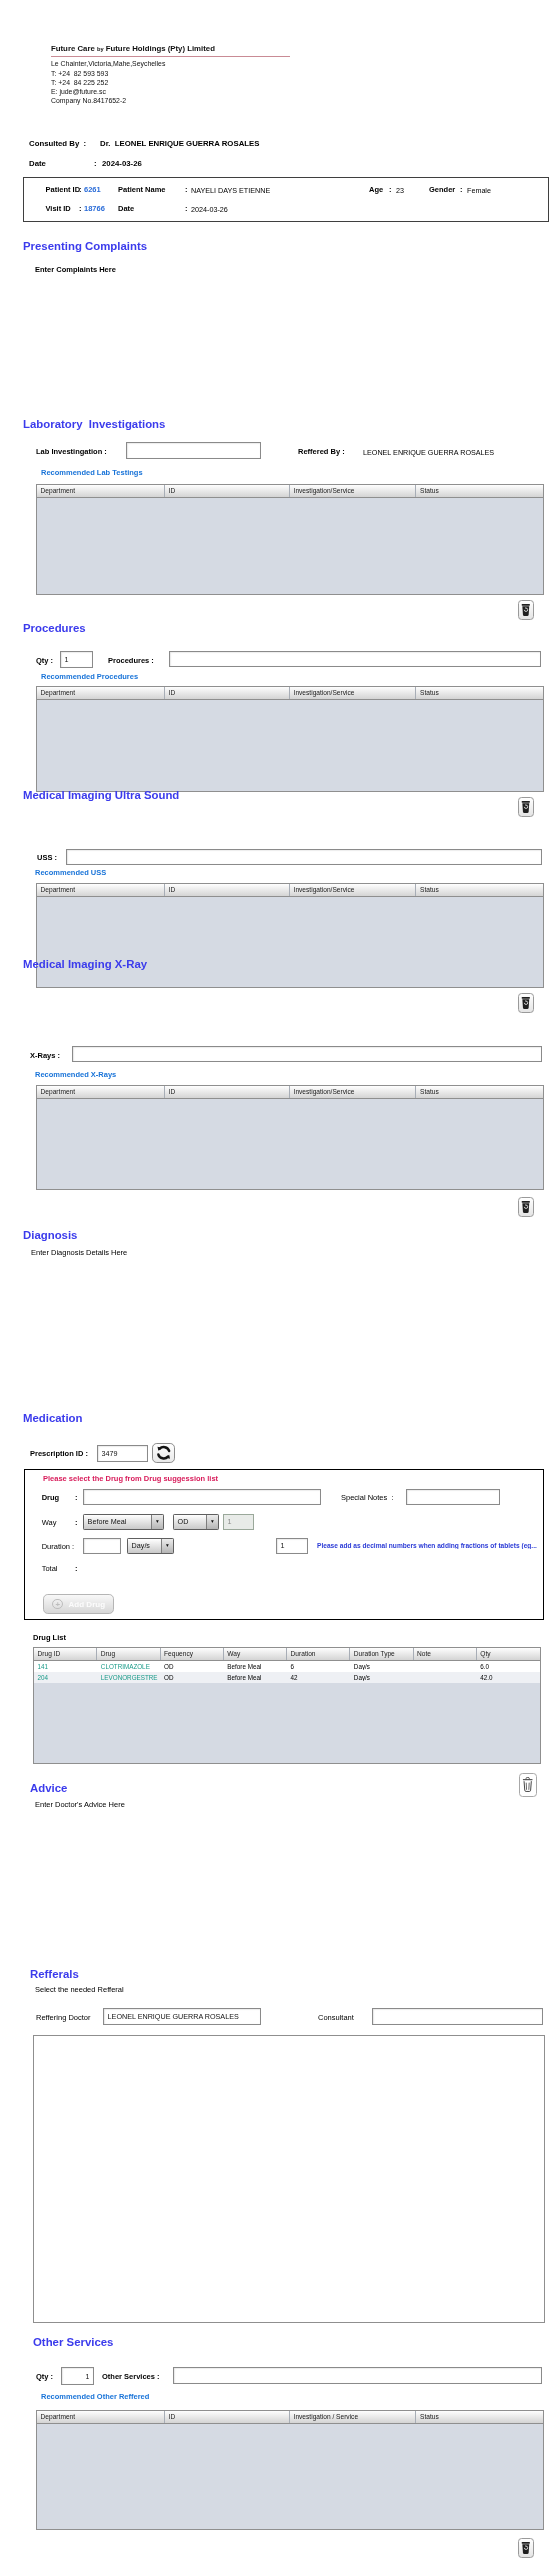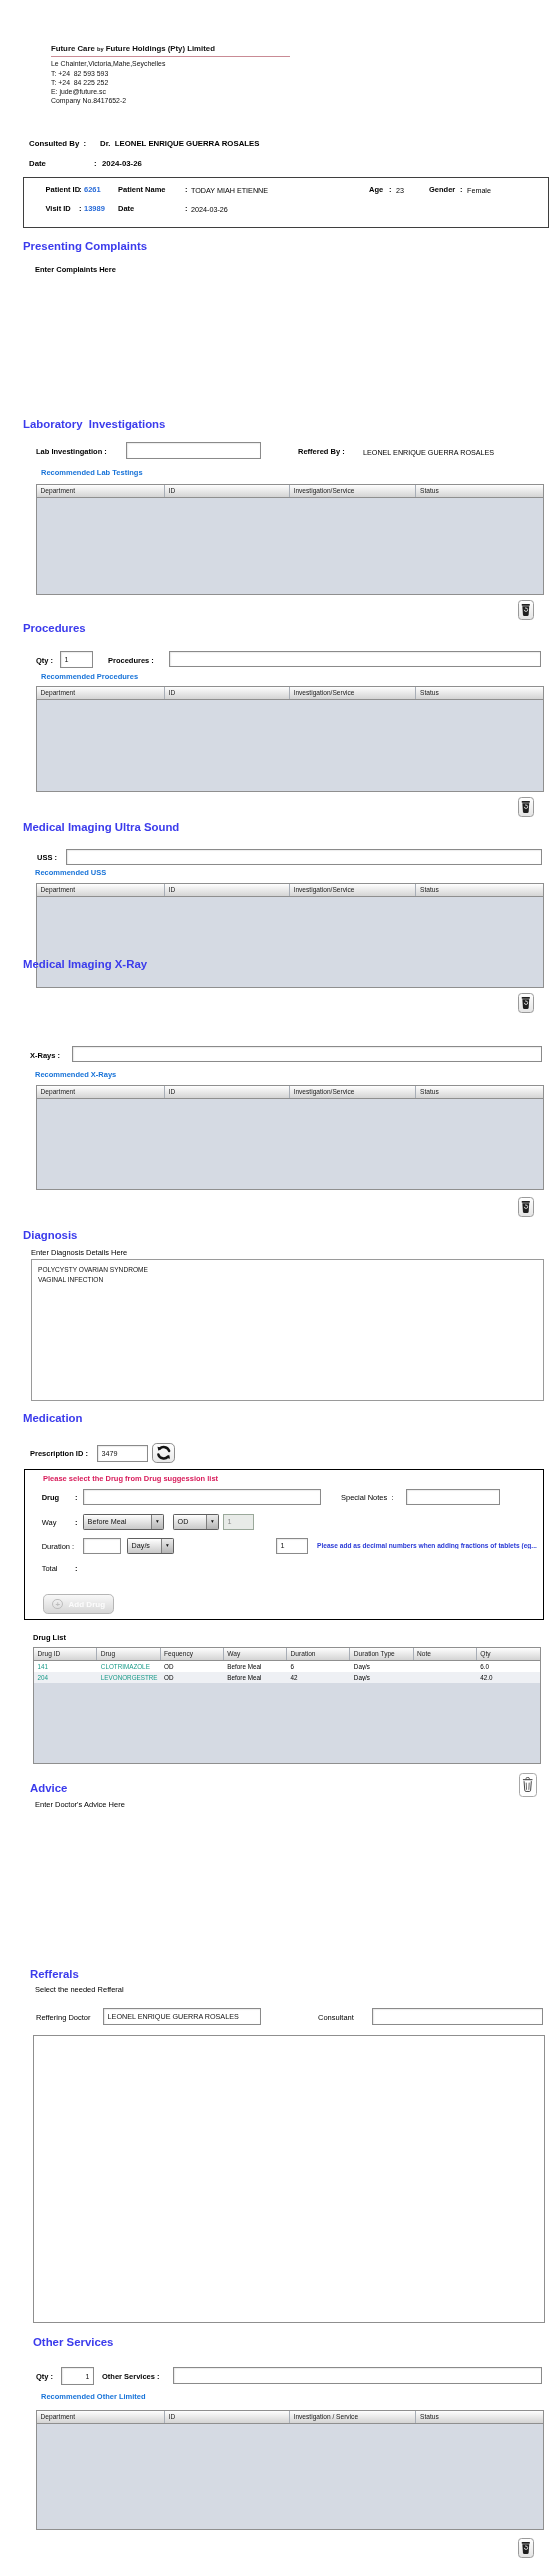--- a/index.html
+++ b/index.html
@@ -56,36 +56,36 @@
   <div class="coline" style="left:51px;top:88px">E: jude@future.sc</div>
   <div class="coline" style="left:51px;top:97px">Company No.8417652-2</div>
 
 
   <div class="abs valb" style="left:29px;top:139px">Consulted By  :</div>
   <div class="abs valb" style="left:100px;top:139px">Dr.  LEONEL ENRIQUE GUERRA ROSALES</div>
   <div class="abs valb" style="left:29px;top:159px">Date</div>
   <div class="abs valb" style="left:94px;top:159px">:</div>
   <div class="abs valb" style="left:102px;top:159px">2024-03-26</div>
 
-  <div class="pbox" style="left:23px;top:177px;width:526px;height:51px">
+  <div class="pbox" style="left:23px;top:177px;width:526px;height:45px">
     <div class="abs lbl" style="left:21.5px;top:7.2px">Patient ID</div>
     <div class="abs lbl" style="left:55px;top:7.2px">:</div>
     <div class="abs val blue" style="left:60px;top:7.2px;font-size:7.5px">6261</div>
     <div class="abs lbl" style="left:94px;top:7.2px">Patient Name</div>
     <div class="abs lbl" style="left:161px;top:7.2px">:</div>
-    <div class="abs val" style="left:167px;top:7.8px">TODAY MIAH ETIENNE</div>
+    <div class="abs val" style="left:167px;top:7.8px">NAYELI DAYS ETIENNE</div>
     <div class="abs lbl" style="left:345px;top:7.2px">Age</div>
     <div class="abs lbl" style="left:365px;top:7.2px">:</div>
     <div class="abs val" style="left:372px;top:7.8px">23</div>
     <div class="abs lbl" style="left:405px;top:7.2px">Gender</div>
     <div class="abs lbl" style="left:436px;top:7.2px">:</div>
     <div class="abs val" style="left:443px;top:7.8px">Female</div>
     <div class="abs lbl" style="left:21.5px;top:26px">Visit ID</div>
     <div class="abs lbl" style="left:55px;top:26px">:</div>
-    <div class="abs val blue" style="left:60px;top:26px;font-size:7.5px">13989</div>
+    <div class="abs val blue" style="left:60px;top:26px;font-size:7.5px">18766</div>
     <div class="abs lbl" style="left:94px;top:26px">Date</div>
     <div class="abs lbl" style="left:161px;top:26px">:</div>
     <div class="abs val" style="left:167px;top:27px">2024-03-26</div>
   </div>
 
   <div class="abs h" style="left:23px;top:240px">Presenting Complaints</div>
   <div class="abs lbl" style="left:35px;top:265px">Enter Complaints Here</div>
 
   <div class="abs h" style="left:23px;top:418px">Laboratory  Investigations</div>
   <div class="abs lbl" style="left:36px;top:447px">Lab Investingation :</div>
@@ -126,21 +126,21 @@
   </div>
   <button class="trash" style="left:518px;top:797px">
     <svg width="9.6" height="13.7" viewBox="0 0 16 23">
         <rect x="1" y="1.6" width="14" height="3" rx="1.2" fill="#1f1f1f"></rect>
         <path d="M2.2,5.6 h11.6 l-1,14 a2.4,2.4 0 0 1 -2.4,2.2 h-4.8 a2.4,2.4 0 0 1 -2.4,-2.2 Z" fill="#1f1f1f"></path>
         <path d="M5.6,11.5 a2.8,2.8 0 1 0 2.6,-2.9" stroke="#fff" stroke-width="1.3" fill="none"></path>
         <path d="M7.2,7.2 l1.6,1.2 -1.8,1.2 Z" fill="#fff"></path>
       </svg>
   </button>
 
-  <div class="abs h" style="left:23px;top:821px">Medical Imaging Ultra Sound</div>
+  <div class="abs h" style="left:23px;top:789px">Medical Imaging Ultra Sound</div>
   <div class="abs lbl" style="left:37px;top:853px">USS :</div>
   <input class="inp" style="left: 66px; top: 849px; width: 476px; height: 15.5px;" value="">
   <div class="abs lnk" style="left:35px;top:868px">Recommended USS</div>
   <div class="tbl" style="left:36px;top:883px;width:508px;height:105px">
     <div class="thead">
       <div class="th c1">Department</div>
       <div class="th c2">ID</div>
       <div class="th c3">Investigation/Service</div>
       <div class="th c4">Status</div>
     </div>
@@ -170,22 +170,20 @@
     <svg width="9.6" height="13.7" viewBox="0 0 16 23">
         <rect x="1" y="1.6" width="14" height="3" rx="1.2" fill="#1f1f1f"></rect>
         <path d="M2.2,5.6 h11.6 l-1,14 a2.4,2.4 0 0 1 -2.4,2.2 h-4.8 a2.4,2.4 0 0 1 -2.4,-2.2 Z" fill="#1f1f1f"></path>
         <path d="M5.6,11.5 a2.8,2.8 0 1 0 2.6,-2.9" stroke="#fff" stroke-width="1.3" fill="none"></path>
         <path d="M7.2,7.2 l1.6,1.2 -1.8,1.2 Z" fill="#fff"></path>
       </svg>
   </button>
 
   <div class="abs h" style="left:23px;top:1229px">Diagnosis</div>
   <div class="abs lbl" style="left:31px;top:1248px;font-weight:normal">Enter Diagnosis Details Here</div>
-  <textarea class="ta" style="left: 31px; top: 1259px; width: 513px; height: 142px;">POLYCYSTY OVARIAN SYNDROME
-VAGINAL INFECTION</textarea>
 
   <div class="abs h" style="left:23px;top:1412px">Medication</div>
   <div class="abs lbl" style="left:30px;top:1449px">Prescription ID :</div>
   <input class="inp" style="left: 97px; top: 1445px; width: 51px; height: 16.7px;" value="3479">
   <button class="refresh" style="left:152px;top:1443px">
     <svg width="15.5" height="15.5" viewBox="0 0 26 26">
         <path d="M22,10 A9.5,9.5 0 0 0 6,6.5" fill="none" stroke="#151515" stroke-width="4.2" stroke-linecap="round"></path>
         <polygon points="2.5,3 9.5,4.5 4,9.8" fill="#151515"></polygon>
         <path d="M4,16 A9.5,9.5 0 0 0 20,19.5" fill="none" stroke="#151515" stroke-width="4.2" stroke-linecap="round"></path>
         <polygon points="23.5,23 16.5,21.5 22,16.2" fill="#151515"></polygon>
@@ -278,21 +276,21 @@
   <input class="inp" style="left: 103px; top: 2008px; width: 158px; height: 16.7px;" value="LEONEL ENRIQUE GUERRA ROSALES">
   <div class="abs lbl" style="left:318px;top:2013px;font-weight:normal">Consultant</div>
   <input class="inp" style="left: 372px; top: 2008px; width: 171px; height: 16.7px;" value="">
   <div class="refbox" style="left:33px;top:2035px;width:512px;height:288px"></div>
 
   <div class="abs h" style="left:33px;top:2336px">Other Services</div>
   <div class="abs lbl" style="left:36px;top:2372px">Qty :</div>
   <input class="inp" style="left: 61px; top: 2367px; width: 33px; height: 18px; text-align: right;" value="1">
   <div class="abs lbl" style="left:102px;top:2372px">Other Services :</div>
   <input class="inp" style="left: 173px; top: 2367px; width: 369px; height: 16.7px;" value="">
-  <div class="abs lnk" style="left:41px;top:2392px">Recommended Other Limited</div>
+  <div class="abs lnk" style="left:41px;top:2392px">Recommended Other Reffered</div>
   <div class="tbl" style="left:36px;top:2410px;width:508px;height:120px">
     <div class="thead">
       <div class="th c1">Department</div>
       <div class="th c2">ID</div>
       <div class="th c3">Investigation / Service</div>
       <div class="th c4">Status</div>
     </div>
   </div>
   <button class="trash" style="left:518px;top:2538px">
     <svg width="9.6" height="13.7" viewBox="0 0 16 23">

